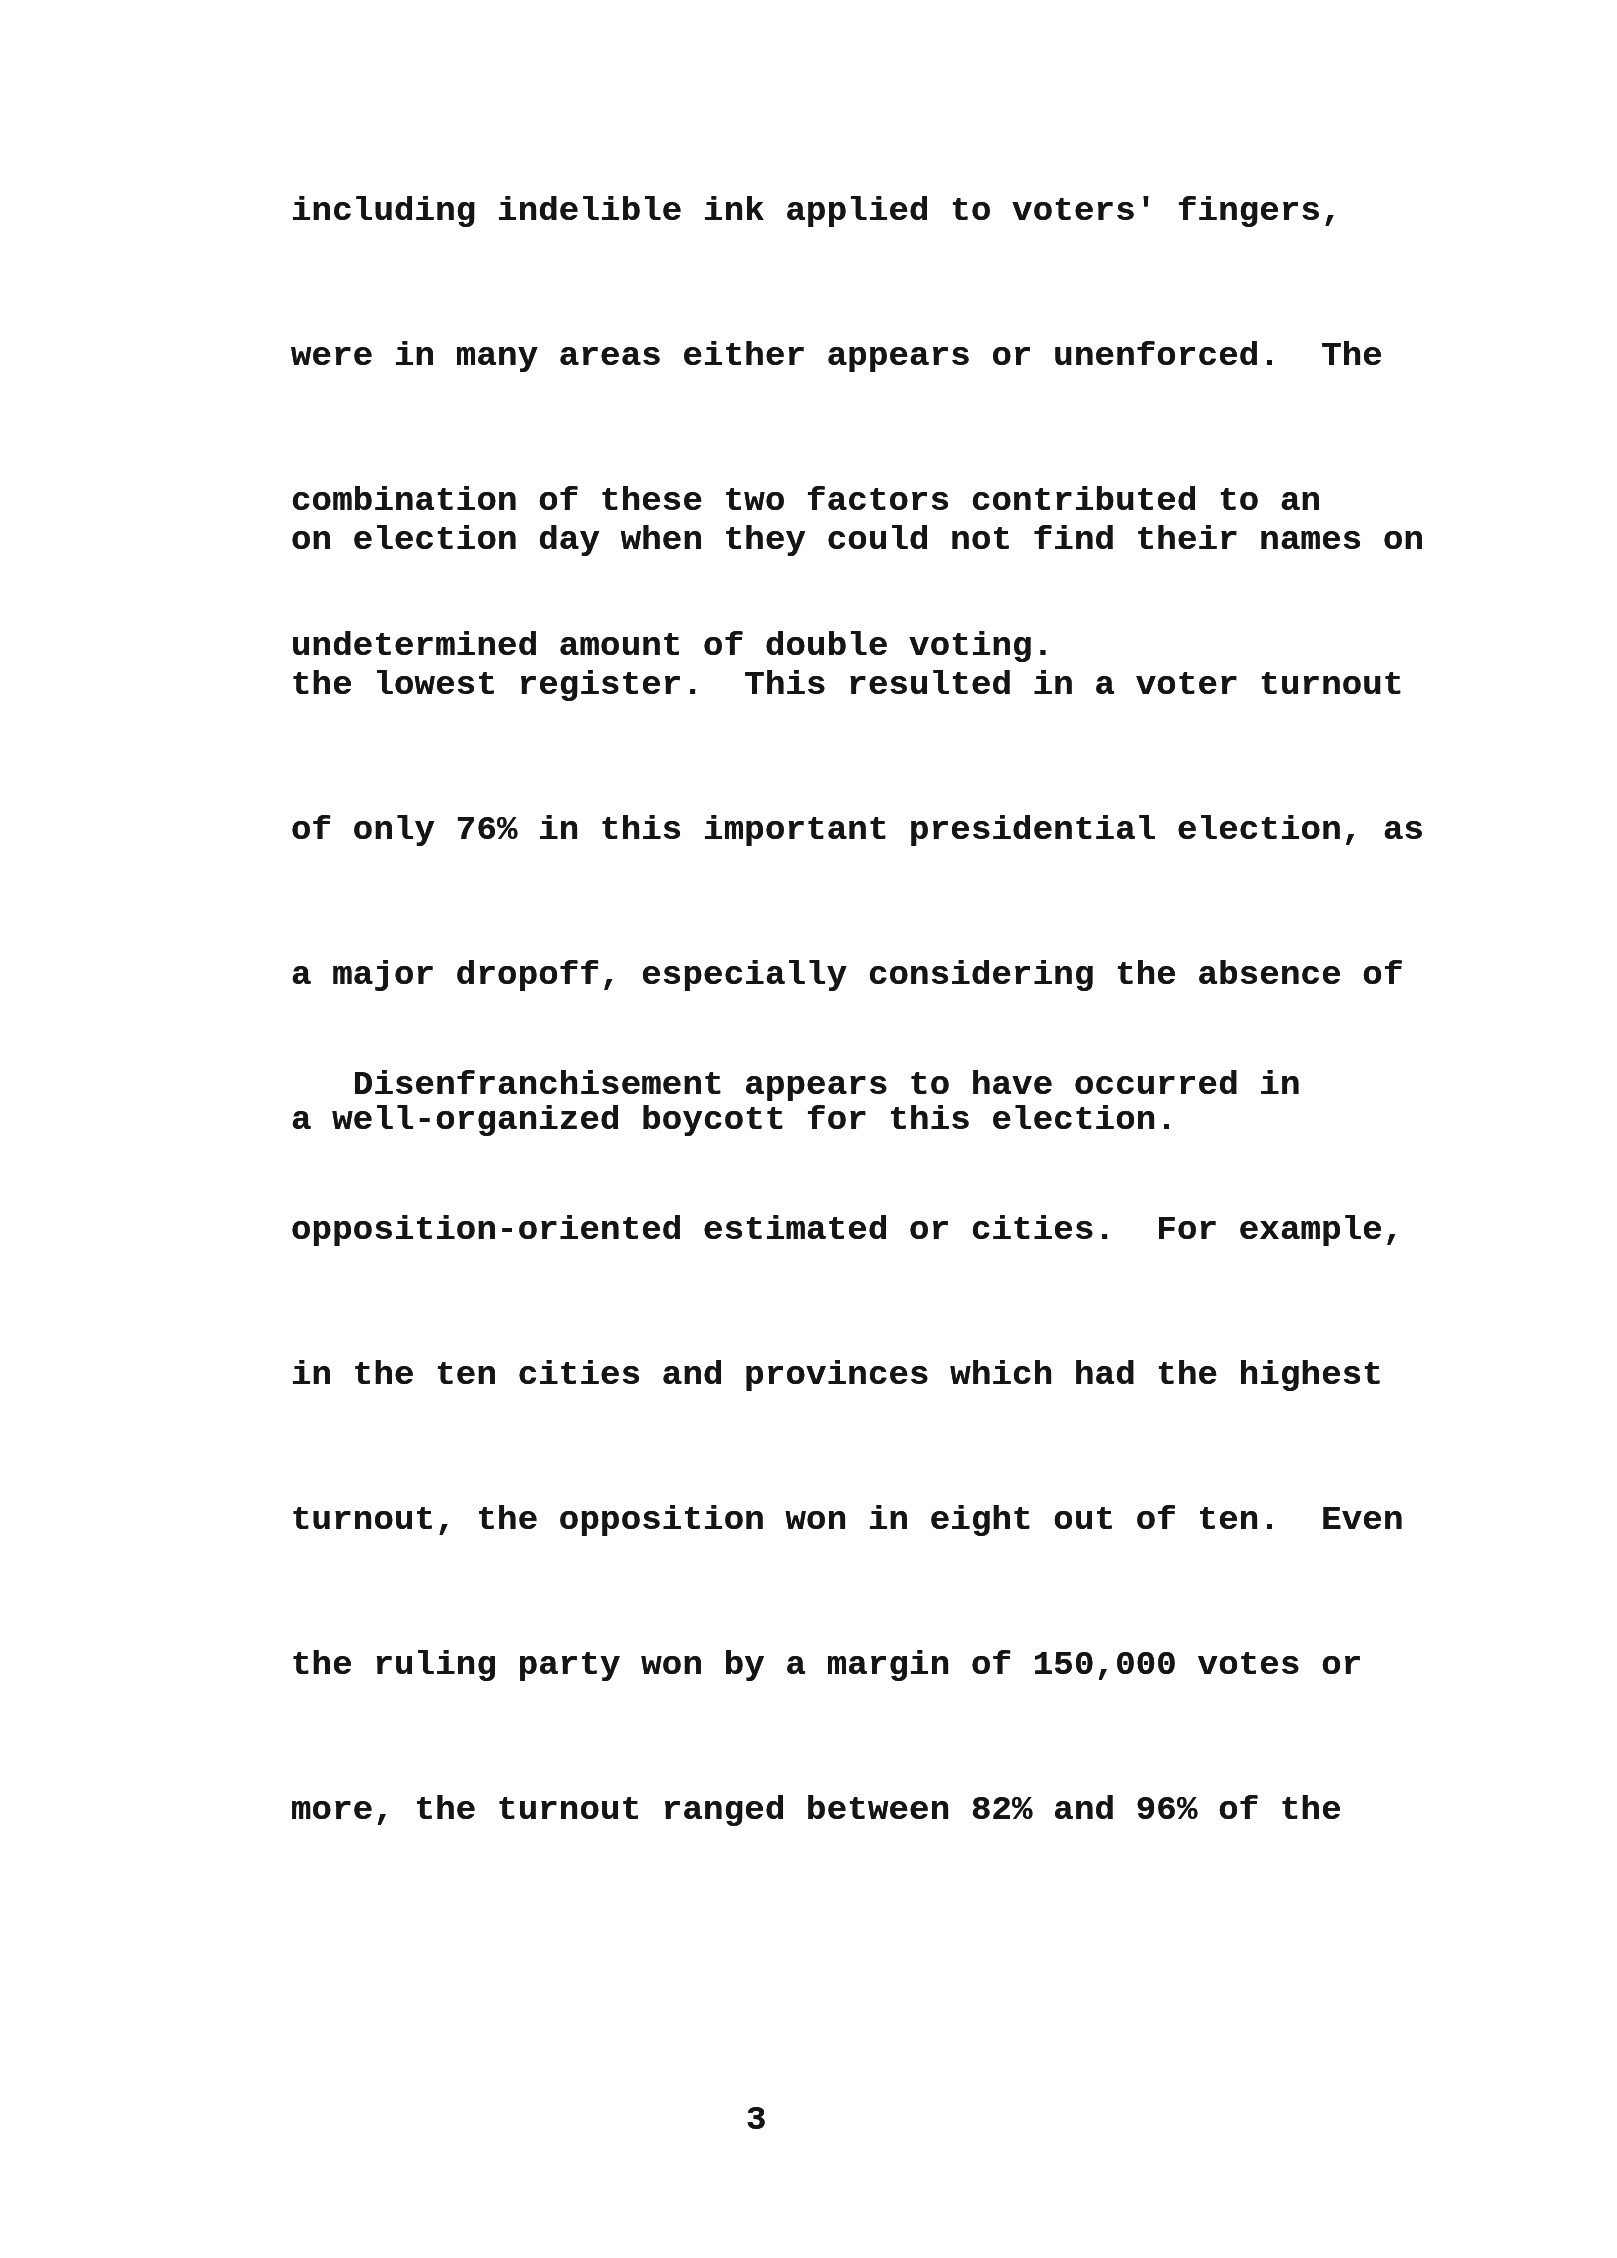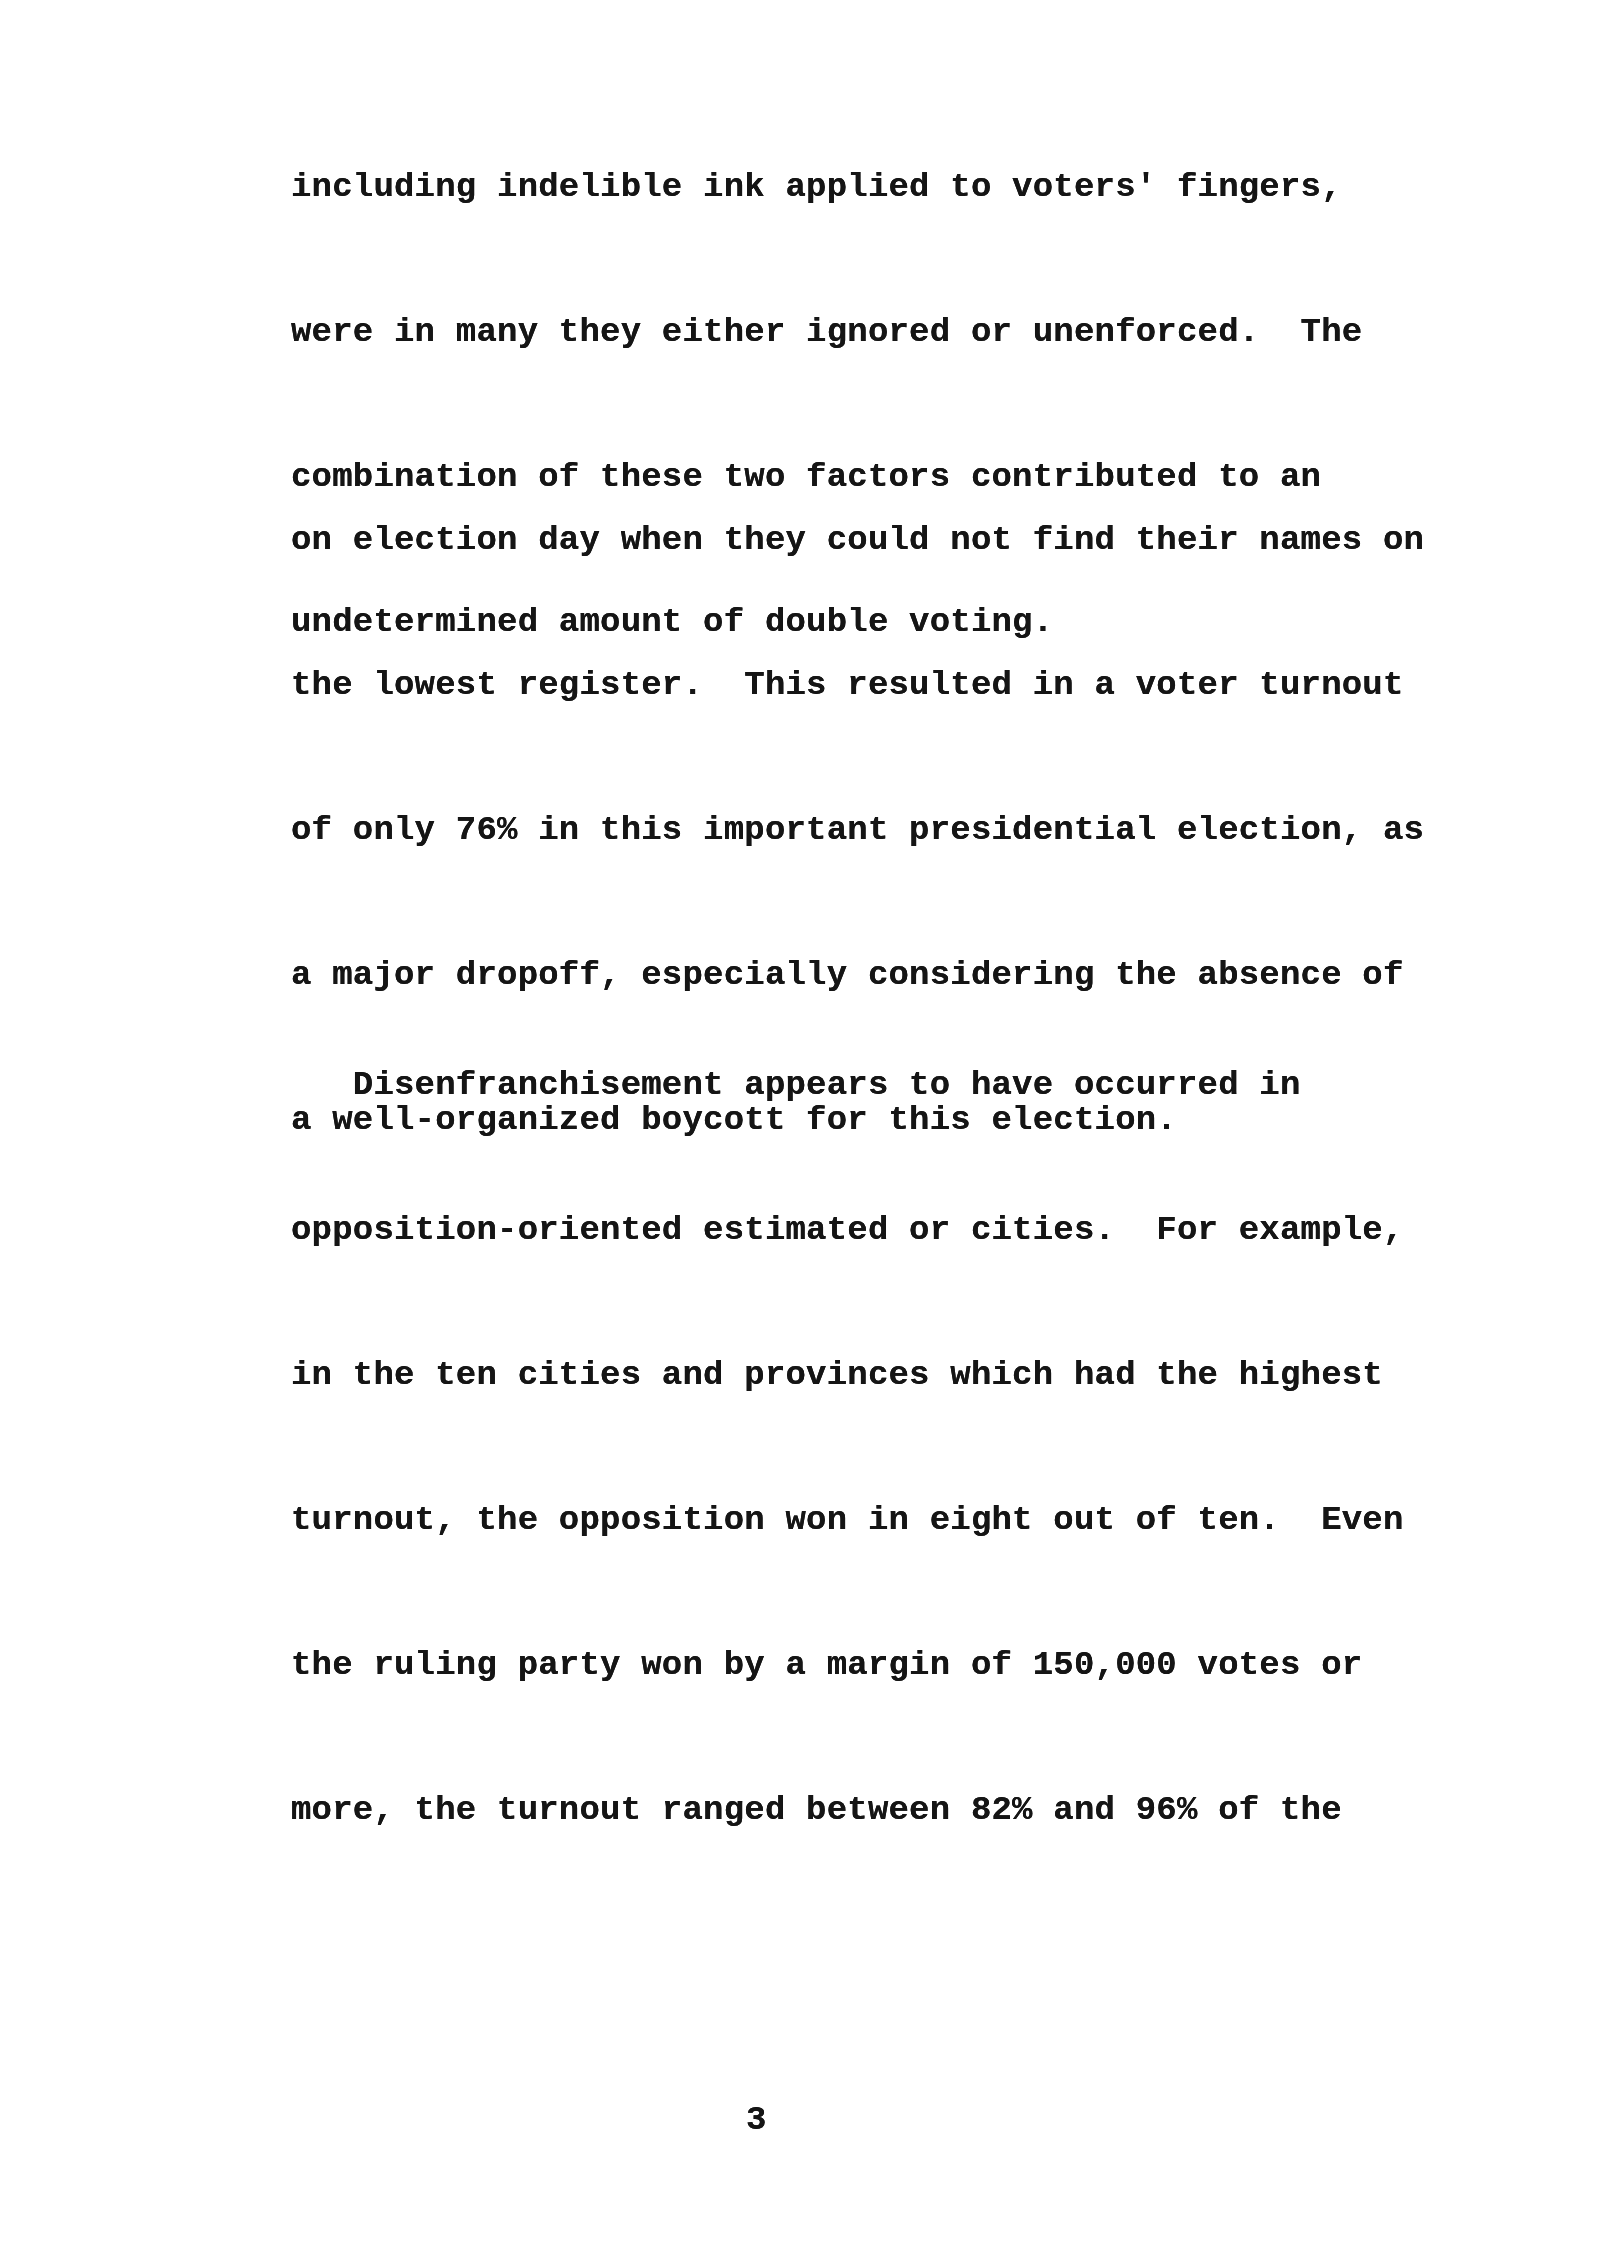--- a/index.html
+++ b/index.html
@@ -29,39 +29,39 @@
     position: absolute;
     left: 291px;
     white-space: pre;
   }
   .line {
     display: block;
     height: 69px;
     line-height: 69px;
     letter-spacing: 0.2px;
   }
-  .para-1 { top: 77px; }
+  .para-1 { top: 101px; }
   .para-2 { top: 430px; }
   .para-3 { top: 975px; }
   .page-number {
     position: absolute;
     left: 746px;
     top: 2086px;
     height: 69px;
     line-height: 69px;
   }
 </style>
 </head>
 <body>
 
 <div class="page">
 
   <div class="para para-1">
     <span class="line">including indelible ink applied to voters' fingers,</span>
-    <span class="line">were in many they either ignored or unenforced.  The</span>
+    <span class="line">were in many areas either appears or unenforced.  The</span>
     <span class="line">combination of these two factors contributed to an</span>
     <span class="line">undetermined amount of double voting.</span>
   </div>
 
   <div class="para para-2">
     <span class="line">on election day when they could not find their names on</span>
     <span class="line">the lowest register.  This resulted in a voter turnout</span>
     <span class="line">of only 76% in this important presidential election, as</span>
     <span class="line">a major dropoff, especially considering the absence of</span>
     <span class="line">a well-organized boycott for this election.</span>

